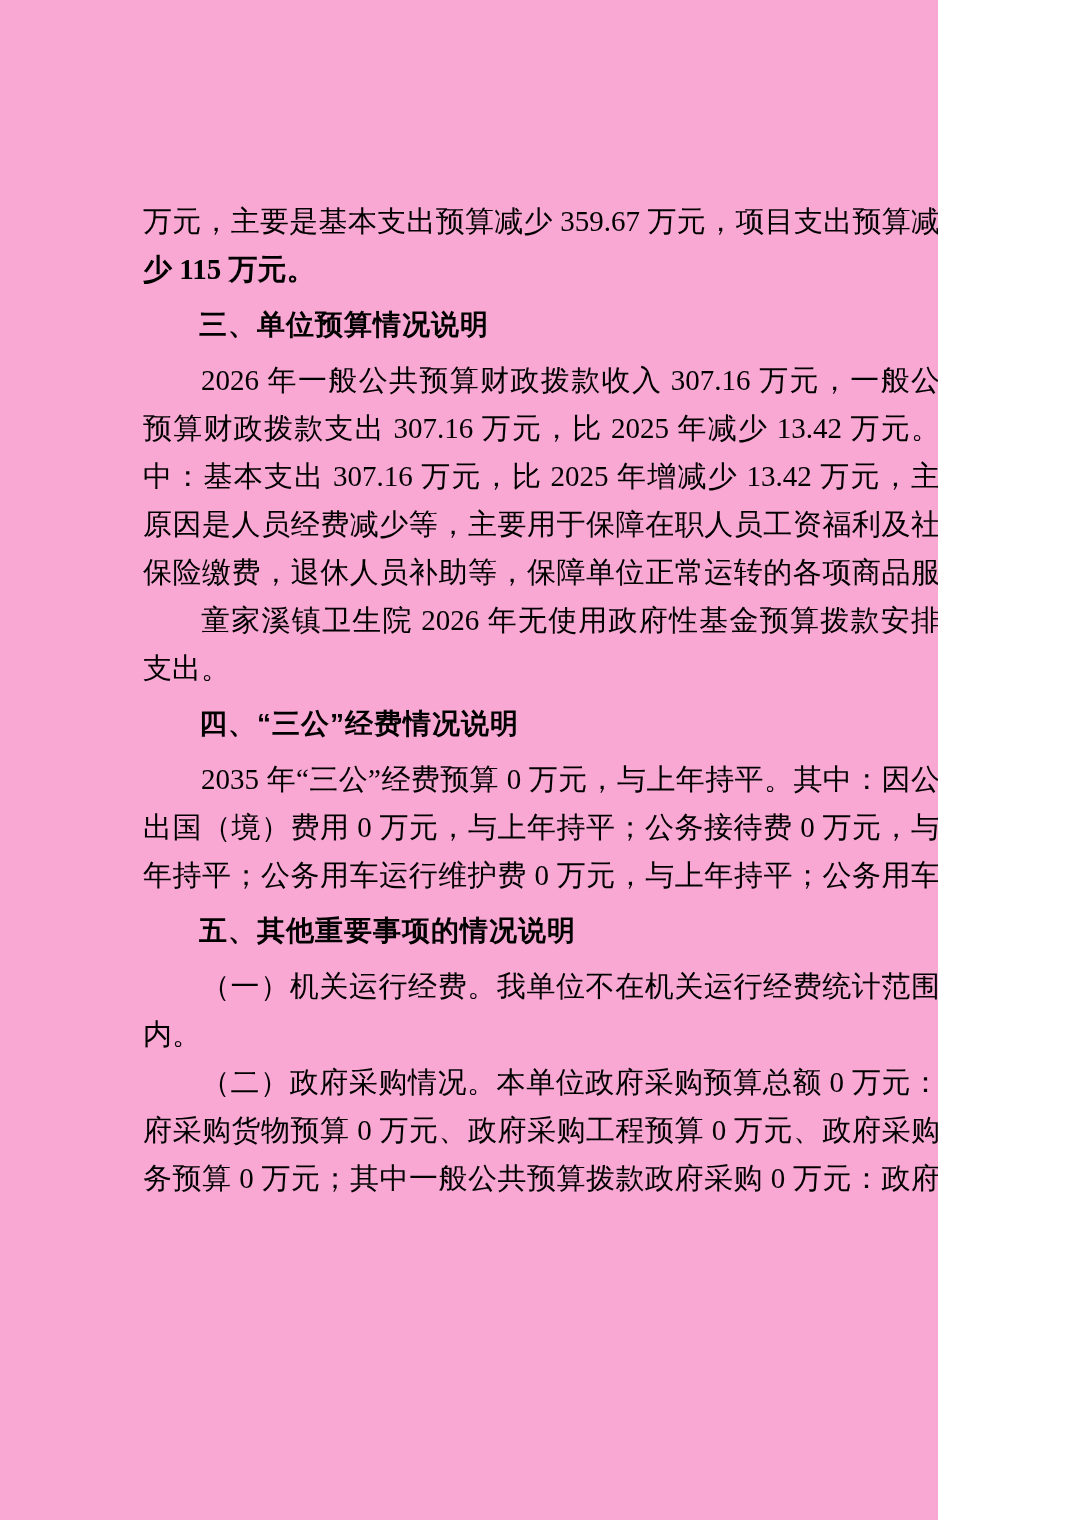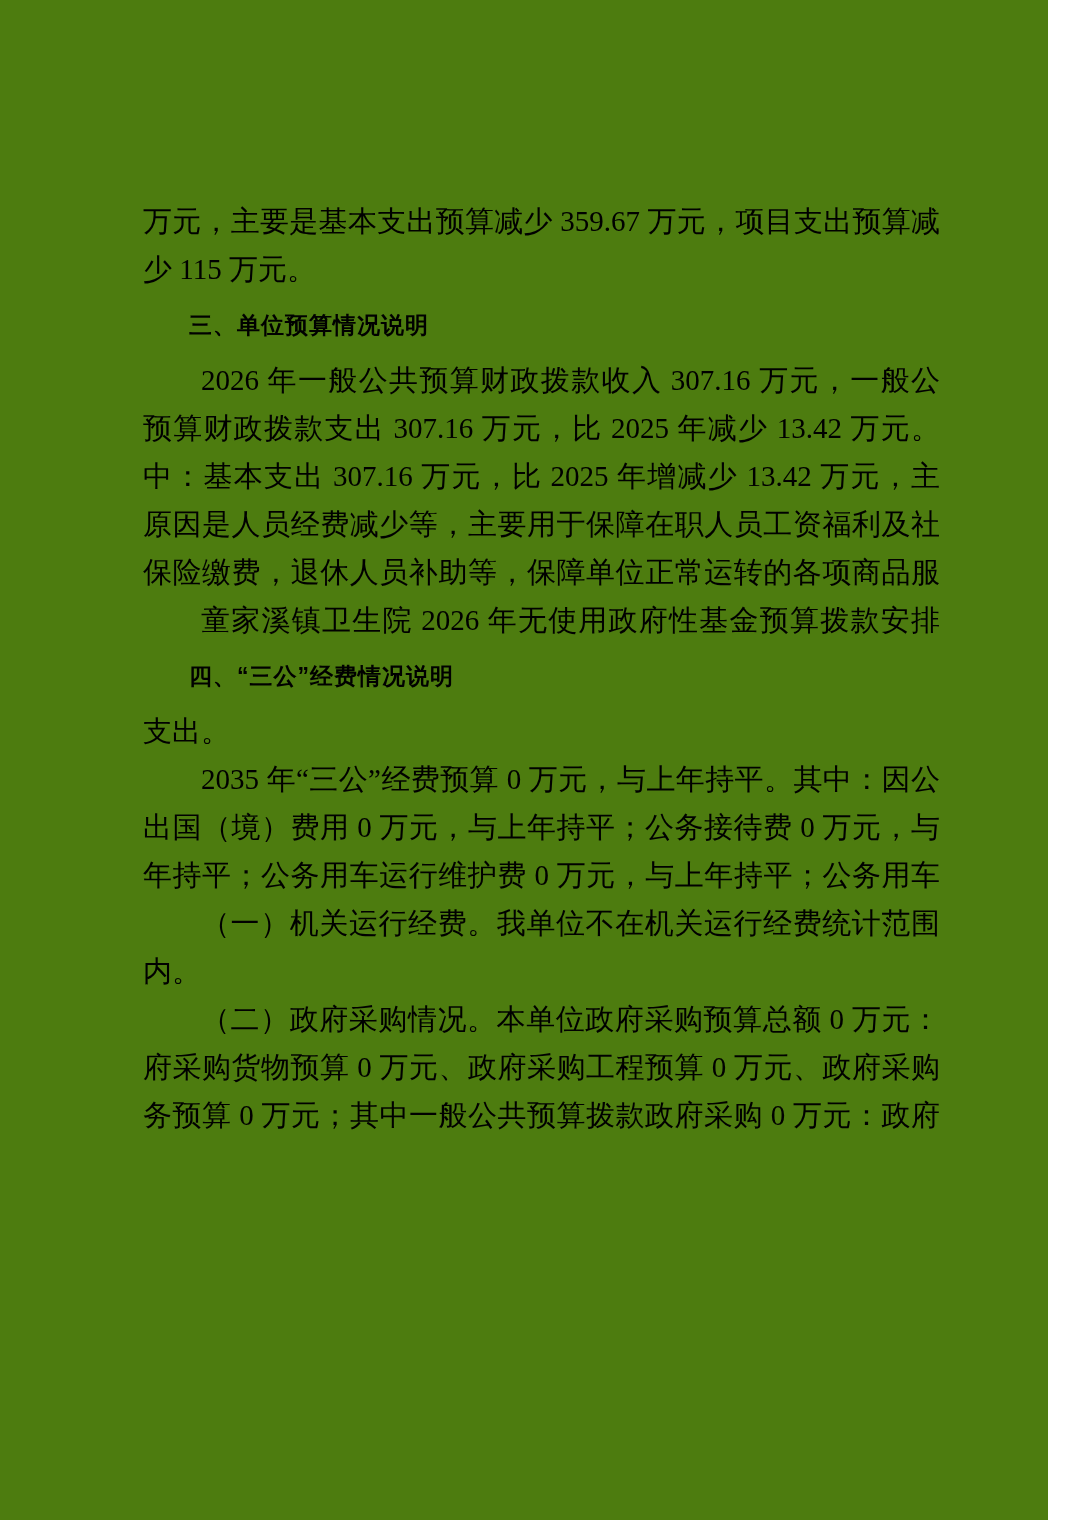--- a/index.html
+++ b/index.html
@@ -3,23 +3,23 @@
 <meta charset="utf-8">
 <style>
   * { margin: 0; padding: 0; box-sizing: border-box; }
   html, body {
     width: 1074px;
     background: #ffffff;
     font-family: "Liberation Serif", "DejaVu Serif", serif;
   }
   .page {
     position: relative;
-    width: 1048px;
+    width: 938px;
     height: 1520px;
-    background: #4d7c0f;
+    background: #f9a8d4;
     overflow: hidden;
   }
   .text-block {
     position: absolute;
     left: 143px;
     top: 197px;
     width: 797px;
   }
   .line {
     font-size: 29px;
@@ -35,44 +35,45 @@
     text-align-last: justify;
     height: 48px;
     overflow: hidden;
   }
   .line.indent {
     text-indent: 2em;
   }
   .line.heading {
     font-family: "Liberation Sans", "DejaVu Sans", sans-serif;
     font-weight: bold;
-    font-size: 23px;
+    font-size: 28px;
     margin-top: 8px;
     margin-bottom: 7px;
     letter-spacing: 1px;
   }
 </style>
 </head>
 <body>
 
 <div class="page">
   <div class="text-block">
       <div class="line justify" style="color: rgb(0, 0, 0);">万元，主要是基本支出预算减少 359.67 万元，项目支出预算减</div>
-      <div class="line" style="color: rgb(0, 0, 0);">少 115 万元。</div>
+      <div class="line" style="color: rgb(0, 0, 0); font-weight: bold;">少 115 万元。</div>
       <div class="line heading indent" style="color: rgb(0, 0, 0);">三、单位预算情况说明</div>
       <div class="line indent justify" style="color: rgb(0, 0, 0);">2026 年一般公共预算财政拨款收入 307.16 万元，一般公共</div>
       <div class="line justify" style="color: rgb(0, 0, 0);">预算财政拨款支出 307.16 万元，比 2025 年减少 13.42 万元。其</div>
       <div class="line justify" style="color: rgb(0, 0, 0);">中：基本支出 307.16 万元，比 2025 年增减少 13.42 万元，主要</div>
       <div class="line justify" style="color: rgb(0, 0, 0);">原因是人员经费减少等，主要用于保障在职人员工资福利及社会</div>
       <div class="line justify" style="color: rgb(0, 0, 0);">保险缴费，退休人员补助等，保障单位正常运转的各项商品服务</div>
       <div class="line indent justify" style="color: rgb(0, 0, 0);">童家溪镇卫生院 2026 年无使用政府性基金预算拨款安排的</div>
+      <div class="line" style="color: rgb(0, 0, 0);">支出。</div>
       <div class="line heading indent" style="color: rgb(0, 0, 0);">四、“三公”经费情况说明</div>
-      <div class="line" style="color: rgb(0, 0, 0);">支出。</div>
       <div class="line indent justify" style="color: rgb(0, 0, 0);">2035 年“三公”经费预算 0 万元，与上年持平。其中：因公</div>
       <div class="line justify" style="color: rgb(0, 0, 0);">出国（境）费用 0 万元，与上年持平；公务接待费 0 万元，与上</div>
       <div class="line justify" style="color: rgb(0, 0, 0);">年持平；公务用车运行维护费 0 万元，与上年持平；公务用车购</div>
+      <div class="line heading indent" style="color: rgb(0, 0, 0);">五、其他重要事项的情况说明</div>
       <div class="line indent justify" style="color: rgb(0, 0, 0);">（一）机关运行经费。我单位不在机关运行经费统计范围之</div>
       <div class="line" style="color: rgb(0, 0, 0);">内。</div>
       <div class="line indent justify" style="color: rgb(0, 0, 0);">（二）政府采购情况。本单位政府采购预算总额 0 万元：政</div>
       <div class="line justify" style="color: rgb(0, 0, 0);">府采购货物预算 0 万元、政府采购工程预算 0 万元、政府采购服</div>
       <div class="line justify" style="color: rgb(0, 0, 0);">务预算 0 万元；其中一般公共预算拨款政府采购 0 万元：政府采</div>
     </div>
 </div>
 
 </body></html>

